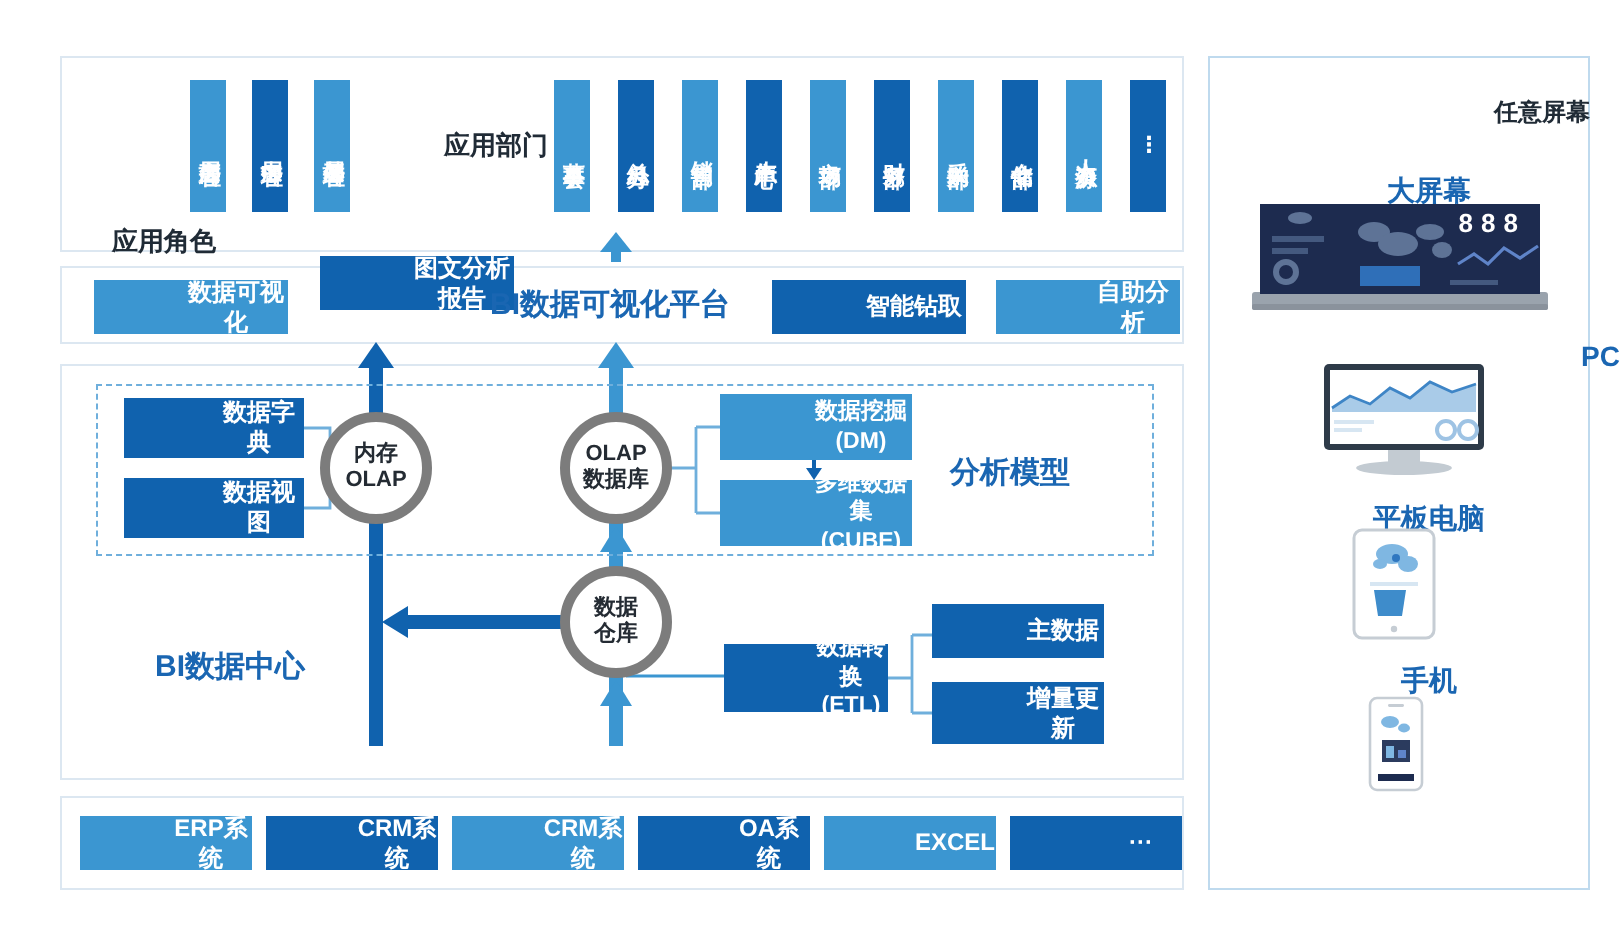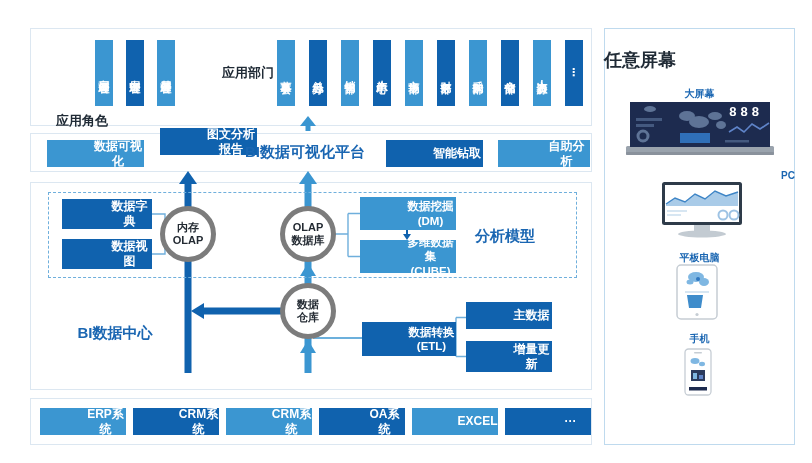--- a/index.html
+++ b/index.html
@@ -22,22 +22,22 @@
     color:#fff;font-weight:bold;font-size:11px;text-align:center;line-height:18px;letter-spacing:1px;
   }
   .circle{
     position:absolute;width:56px;height:56px;border-radius:50%;background:#fff;border:5px solid #7c7c7c;
     box-sizing:border-box;display:flex;flex-direction:column;align-items:center;justify-content:center;
     font-weight:bold;font-size:11px;line-height:1.15;color:#242b33;z-index:4;text-align:center;
   }
   .sec-label{position:absolute;font-weight:bold;font-size:13px;color:#202b36;z-index:3;}
   .blue-title{position:absolute;font-weight:bold;font-size:15px;color:#1a66b2;z-index:3;text-align:center;}
   .dashed-box{position:absolute;border:1.5px dashed #6fafdc;box-sizing:border-box;z-index:2;background:transparent;}
-  .dev-label{position:absolute;left:604px;width:191px;text-align:center;font-weight:bold;font-size:10px;color:#1a66b2;z-index:3;}
-  .rp-title{position:absolute;left:604px;width:191px;text-align:left;font-weight:bold;font-size:18px;color:#202b36;z-index:3;}
+  .dev-label{position:absolute;left:604px;width:191px;text-align:center;font-weight:bold;font-size:14px;color:#1a66b2;z-index:3;padding-left:15px;}
+  .rp-title{position:absolute;left:604px;width:191px;text-align:right;font-weight:bold;font-size:12px;color:#202b36;z-index:3;}
   .devsvg{position:absolute;z-index:3;}
 </style>
 </head>
 <body>
 
 <div id="canvas">
 
   <div class="panel" style="left:30px;top:28px;width:562px;height:98px;"></div>
   <div class="panel" style="left:30px;top:133px;width:562px;height:39px;"></div>
   <div class="panel" style="left:30px;top:182px;width:562px;height:208px;"></div>
@@ -128,21 +128,21 @@
   </div>
   <div class="blue-title" style="left:460px;top:227px;width:90px;">分析模型</div>
 
   <div class="circle" style="left:280px;top:283px;">
     <span>数据</span>
     <span>仓库</span>
   </div>
 
   <div class="blue-title" style="left:60px;top:324px;width:110px;">BI数据中心</div>
 
-  <div class="bbox dark" style="left:362px;top:322px;width:94px;height:34px;font-size:11.5px;">
+  <div class="bbox dark" style="left:362px;top:322px;width:82px;height:34px;font-size:11.5px;">
     <span>数据转换</span>
     <span>(ETL)</span>
   </div>
   <div class="bbox dark" style="left:466px;top:302px;width:86px;height:27px;">主数据</div>
   <div class="bbox dark" style="left:466px;top:341px;width:86px;height:31px;">增量更新</div>
 
   <div class="bbox light" style="left:40px;top:408px;width:86px;height:27px;">ERP系统</div>
   <div class="bbox dark" style="left:133px;top:408px;width:86px;height:27px;">CRM系统</div>
   <div class="bbox light" style="left:226px;top:408px;width:86px;height:27px;">CRM系统</div>
   <div class="bbox dark" style="left:319px;top:408px;width:86px;height:27px;">OA系统</div>

